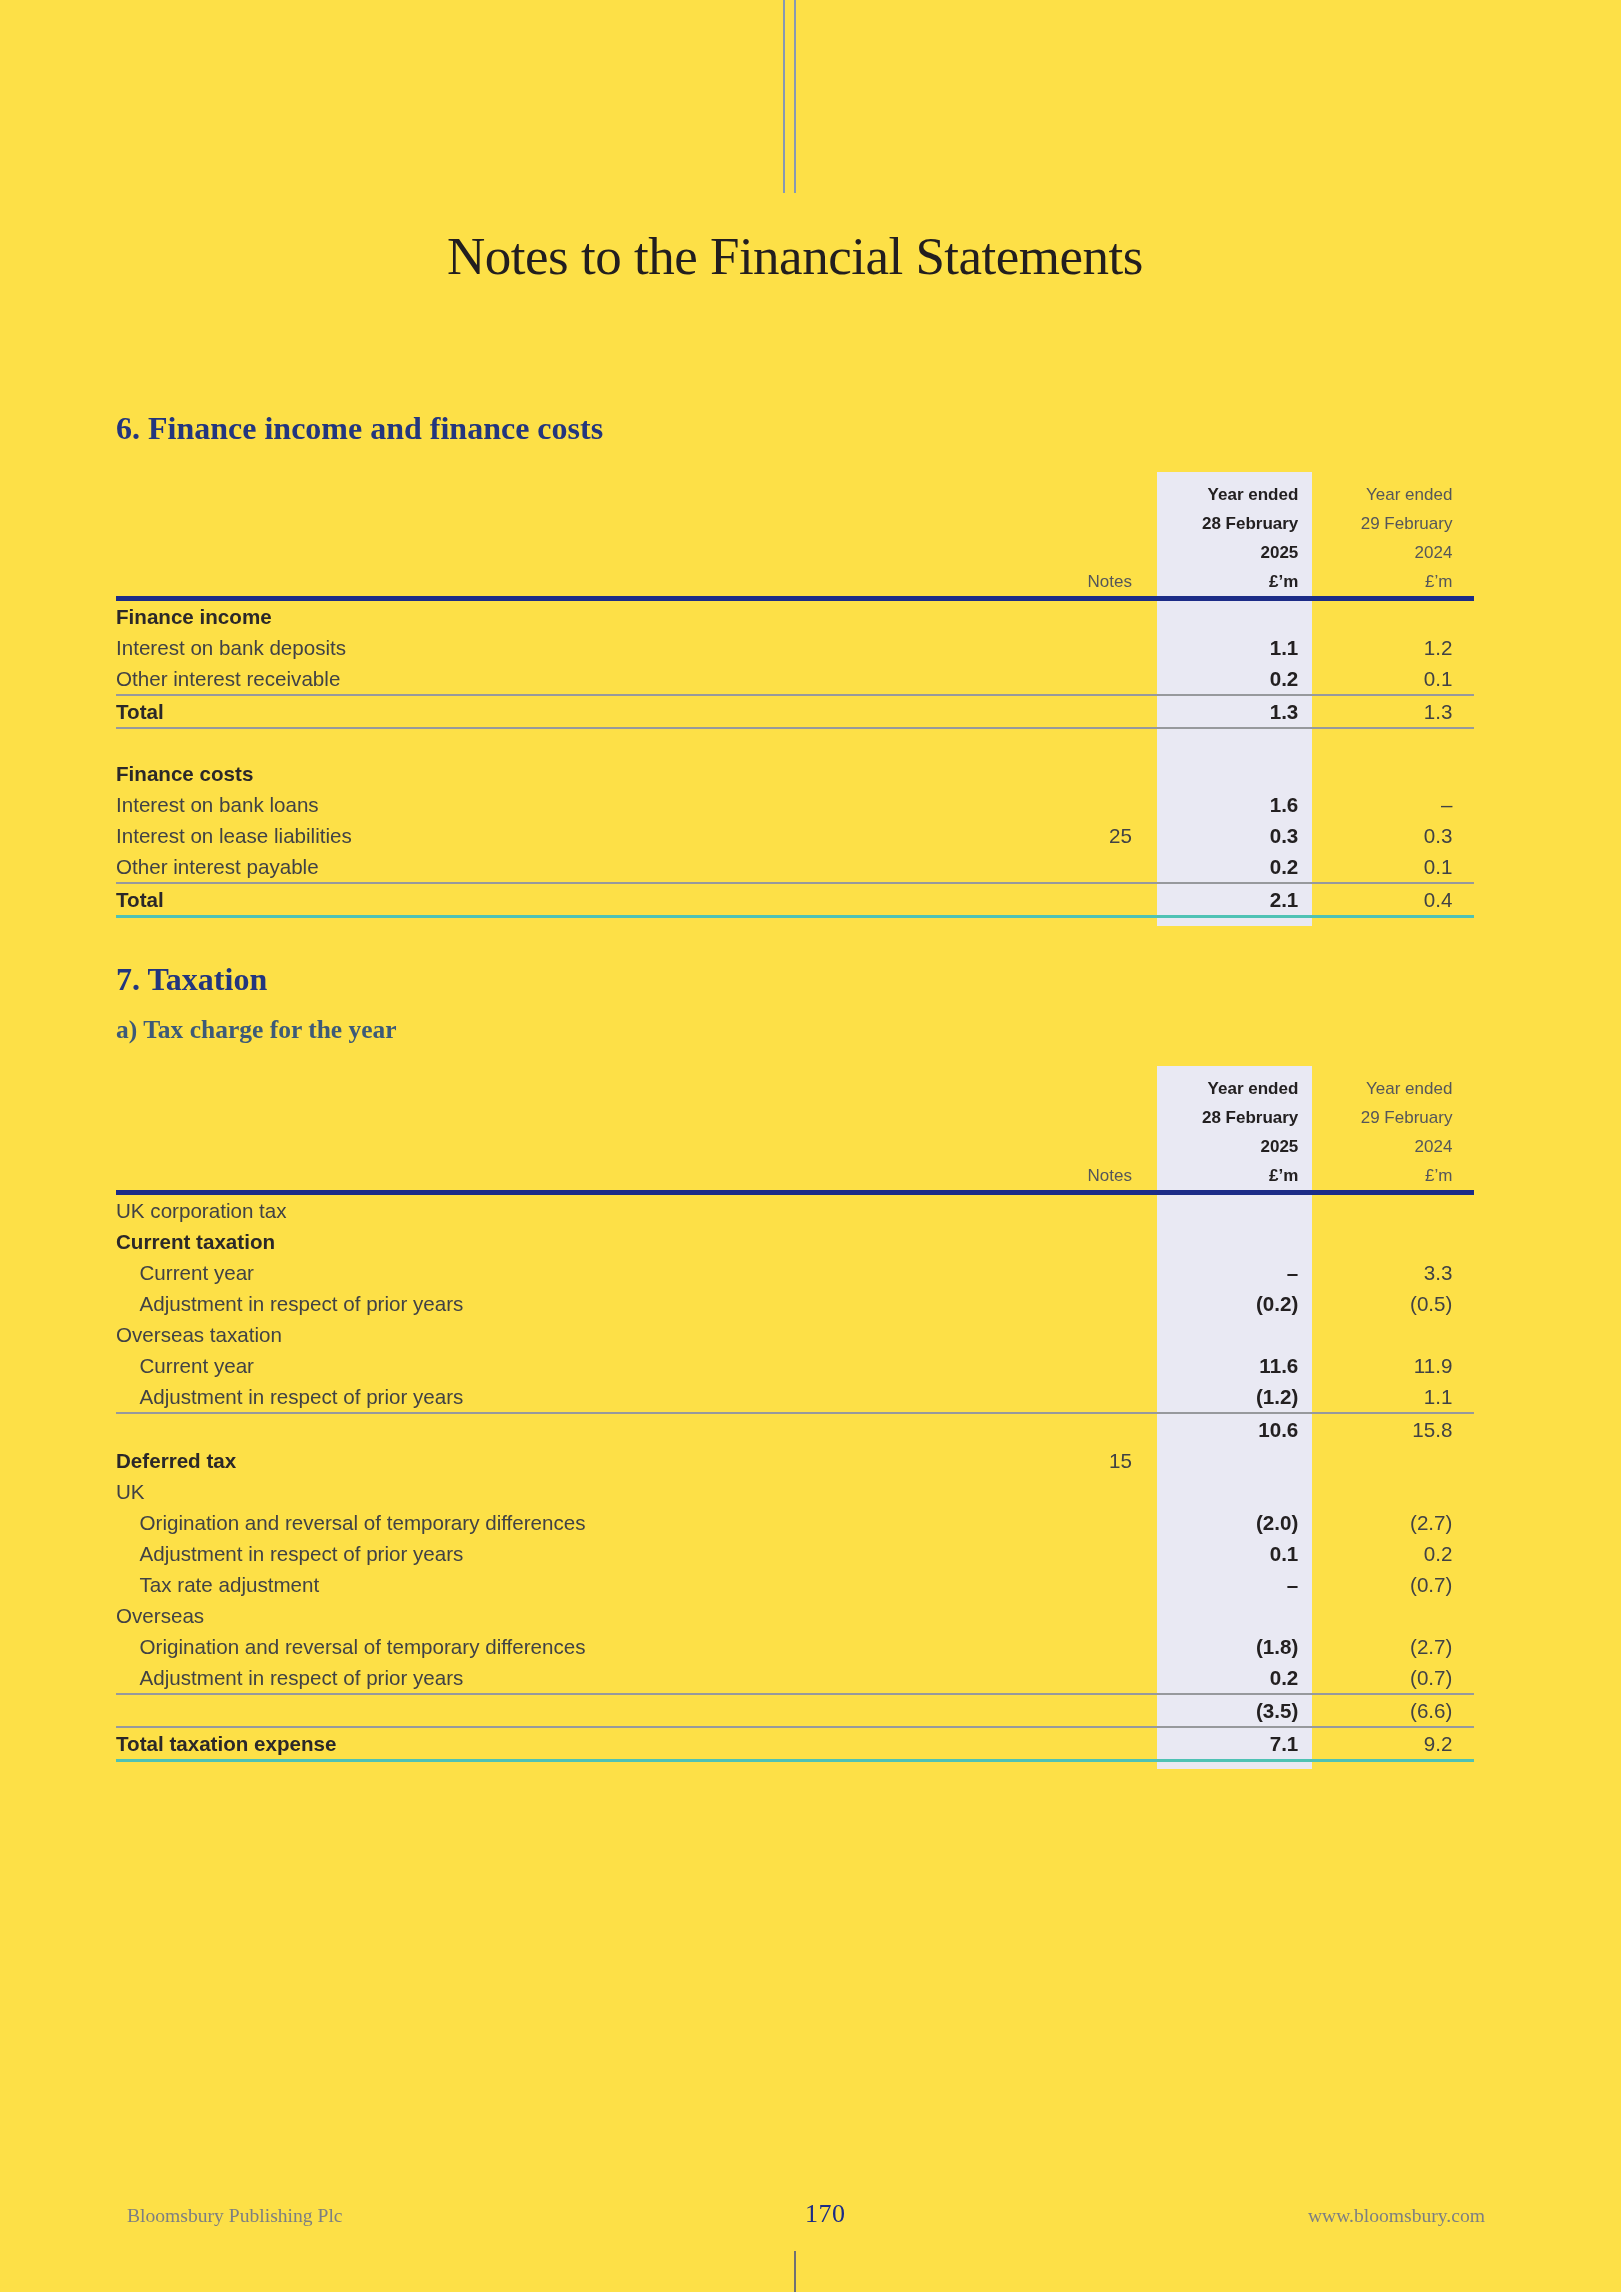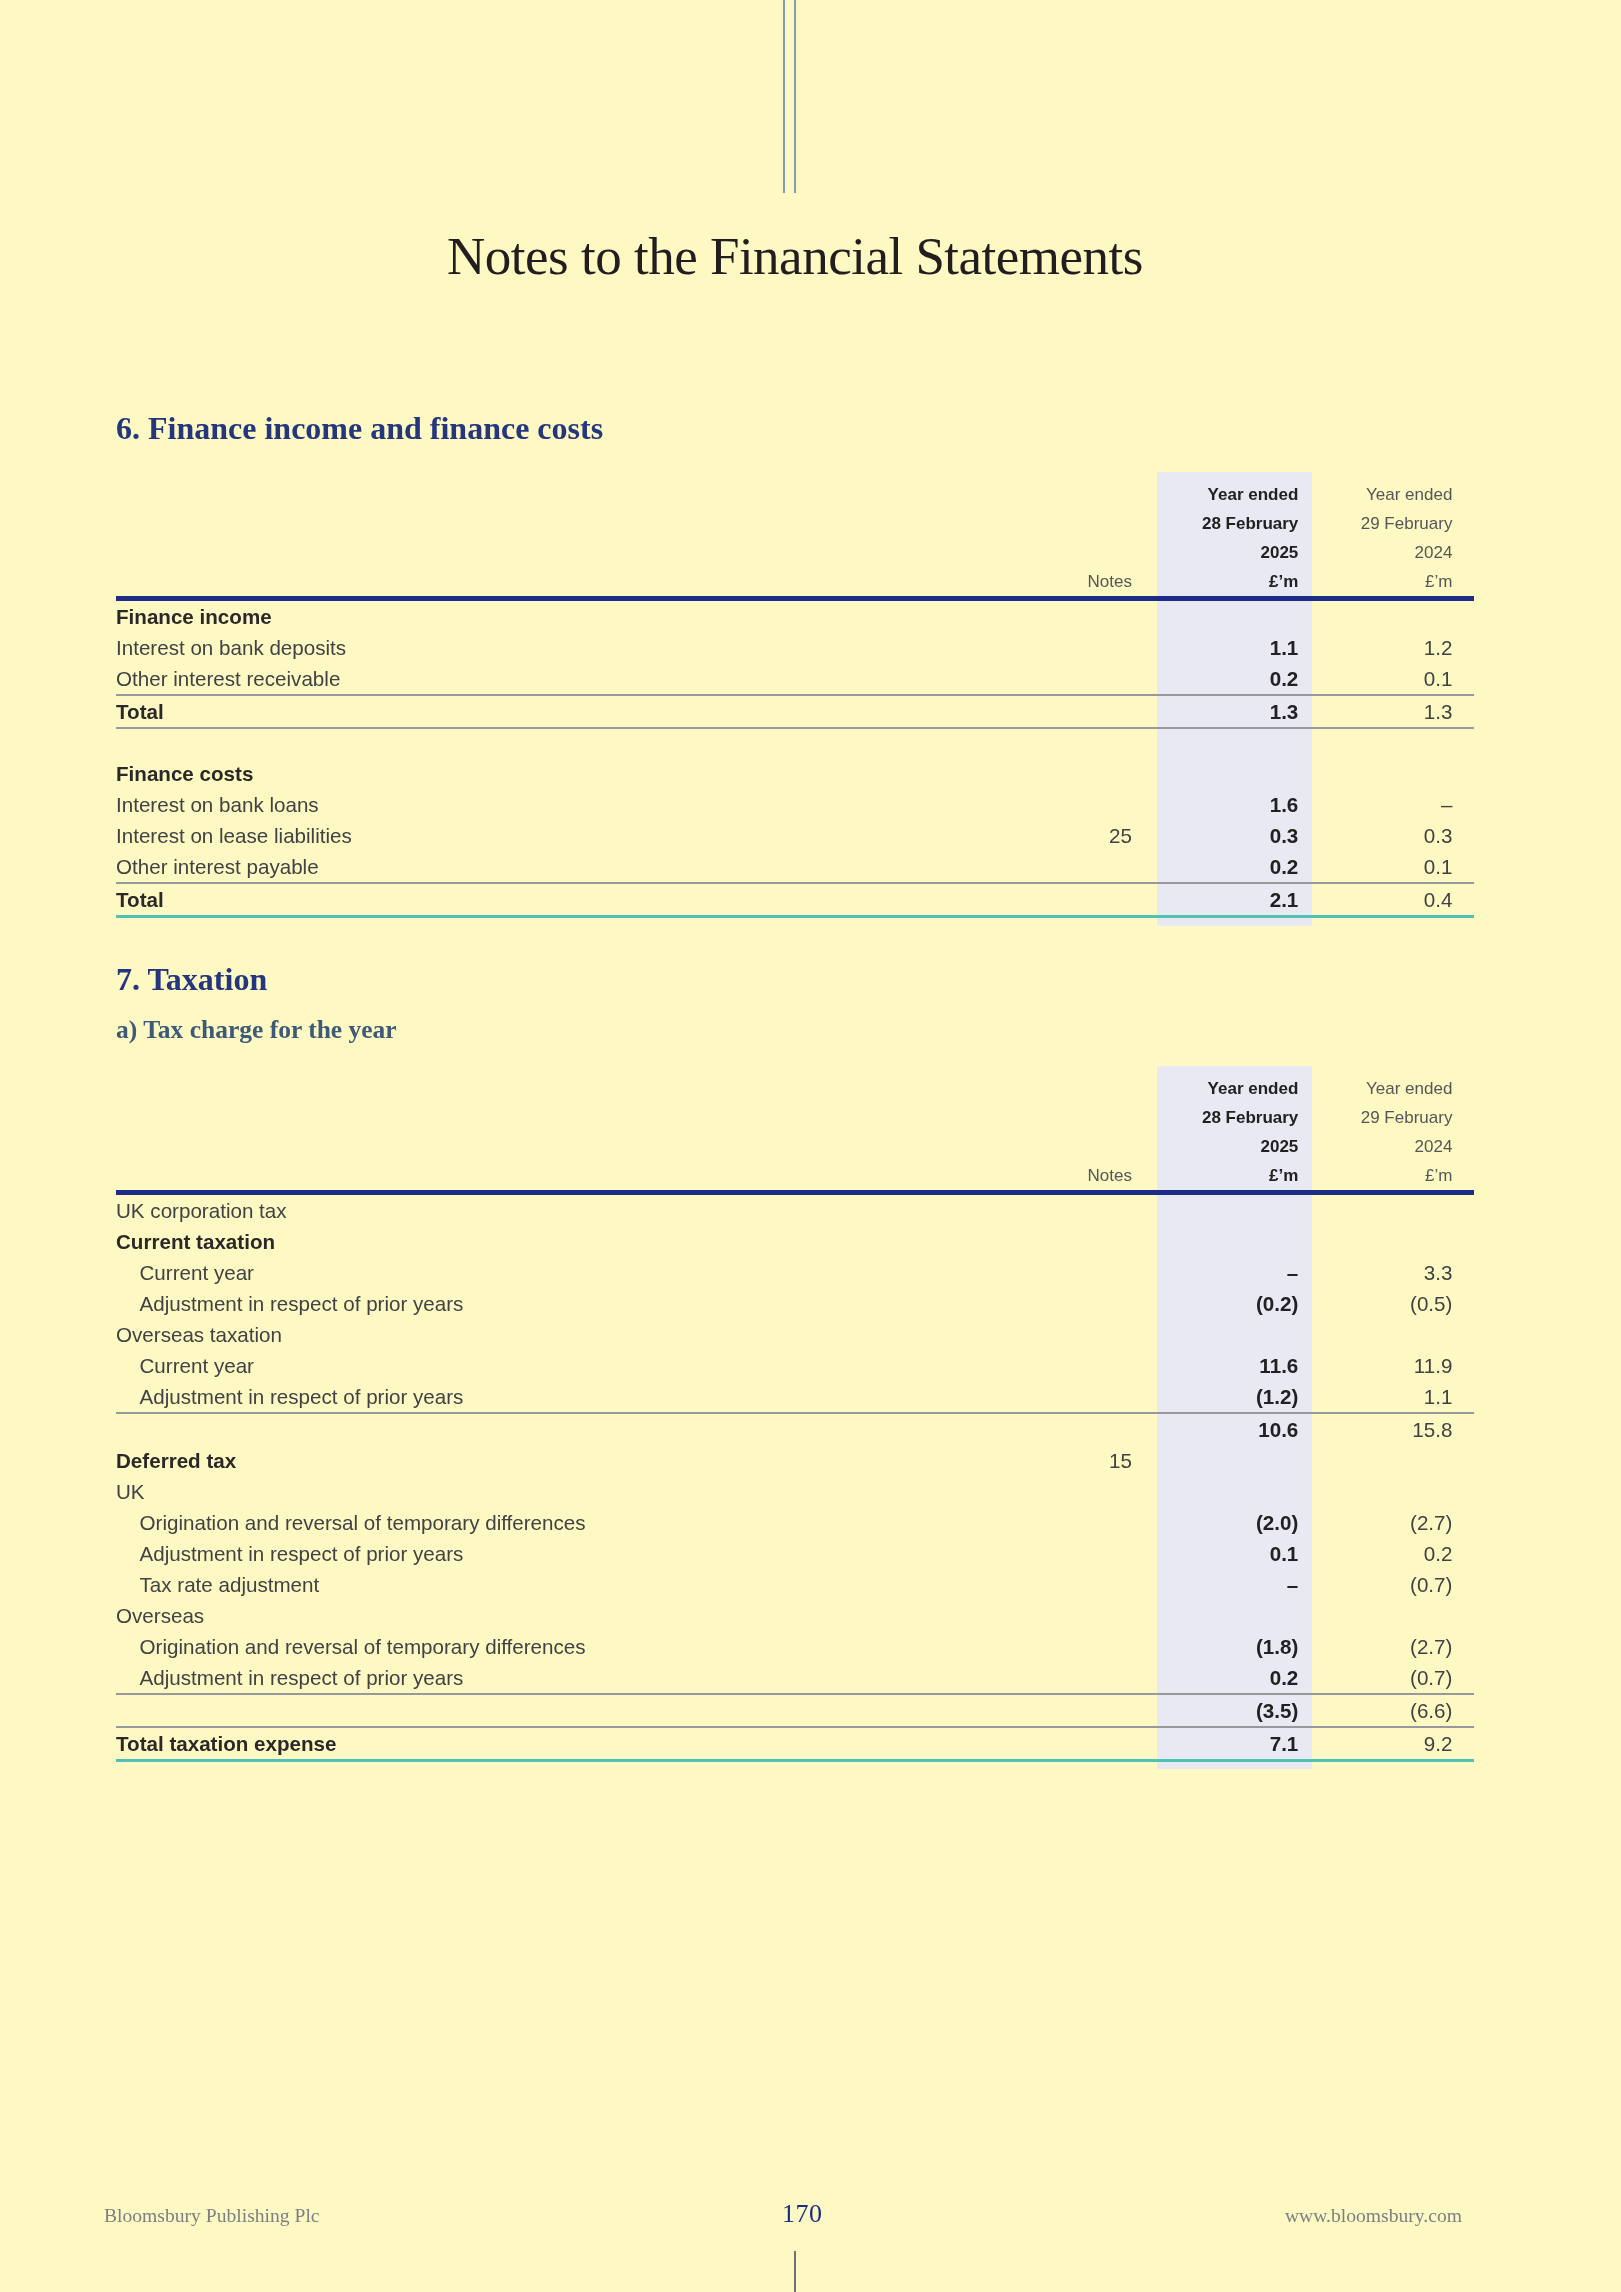--- a/index.html
+++ b/index.html
@@ -11,21 +11,21 @@
     --subheading:#3d5a78;
     --ink:#232021;
     --label:#414245;
     --muted:#55565a;
     --footer-grey:#7d7f82;
   }
   html,body{margin:0;padding:0;background:#f2f2f2;}
   .page{
     position:relative;
     width:1621px;height:2293px;
-    background:#fef9c3;
+    background:#fde047;
     font-family:"Liberation Sans",sans-serif;
     overflow:hidden;
     margin:0 auto;
   }
   
   .top-double-line{
     position:absolute;left:783px;top:0;width:8.8px;height:193px;
     border-left:2px solid #8799b3;border-right:2px solid #8799b3;
   }
   .bottom-single-line{
@@ -81,21 +81,21 @@
   .row .lbl{flex:1;color:var(--label);}
   .row .lbl.bold{font-weight:bold;color:#2b2829;}
   .row .lbl.indent{padding-left:23.5px;}
   .row .cell-notes{color:var(--label);}
   .row .cell-cur{font-weight:bold;color:var(--ink);}
   .row .cell-pri{color:var(--label);}
   .row.rule-grey{border-bottom:2px solid var(--grey-line);}
   .row.rule-teal{border-bottom:3.9px solid var(--teal);}
   
   .footer{
-    position:absolute;left:104px;top:2199px;width:1358px;
+    position:absolute;left:127px;top:2199px;width:1358px;
     display:flex;justify-content:space-between;align-items:baseline;
     font-family:"Liberation Serif",serif;
   }
   .footer .f-left,.footer .f-right{font-size:19.6px;color:var(--footer-grey);}
   .footer .f-page{font-size:26px;color:var(--navy);letter-spacing:0.5px;}
 </style>
 </head>
 <body>
 
 <div class="page">

